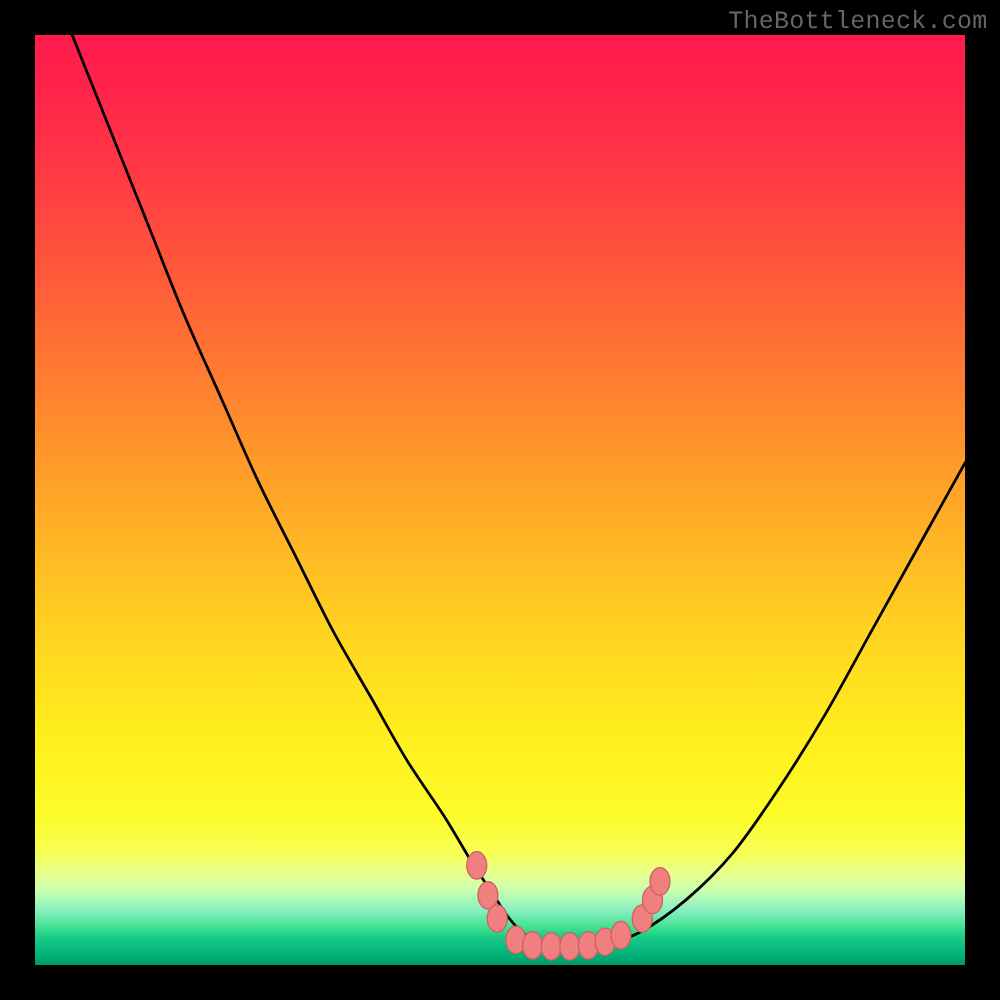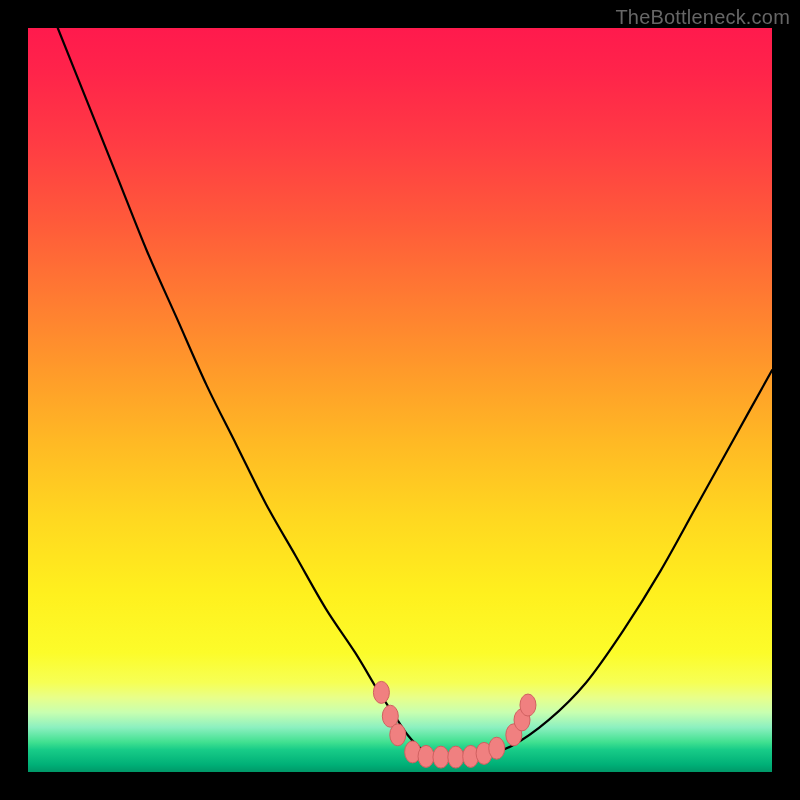--- a/index.html
+++ b/index.html
@@ -53,20 +53,21 @@
   }
   .watermark {
     position: absolute;
     top: 6px;
     right: 10px;
     color: #666;
     font-size: 20px;
     font-weight: 500;
     letter-spacing: 0.2px;
     user-select: none;
+    font-family: Liberation Mono, monospace;
   }
   svg.curve {
     position: absolute;
     inset: 0;
     width: 100%;
     height: 100%;
   }
 </style>
 </head>
 <body>

